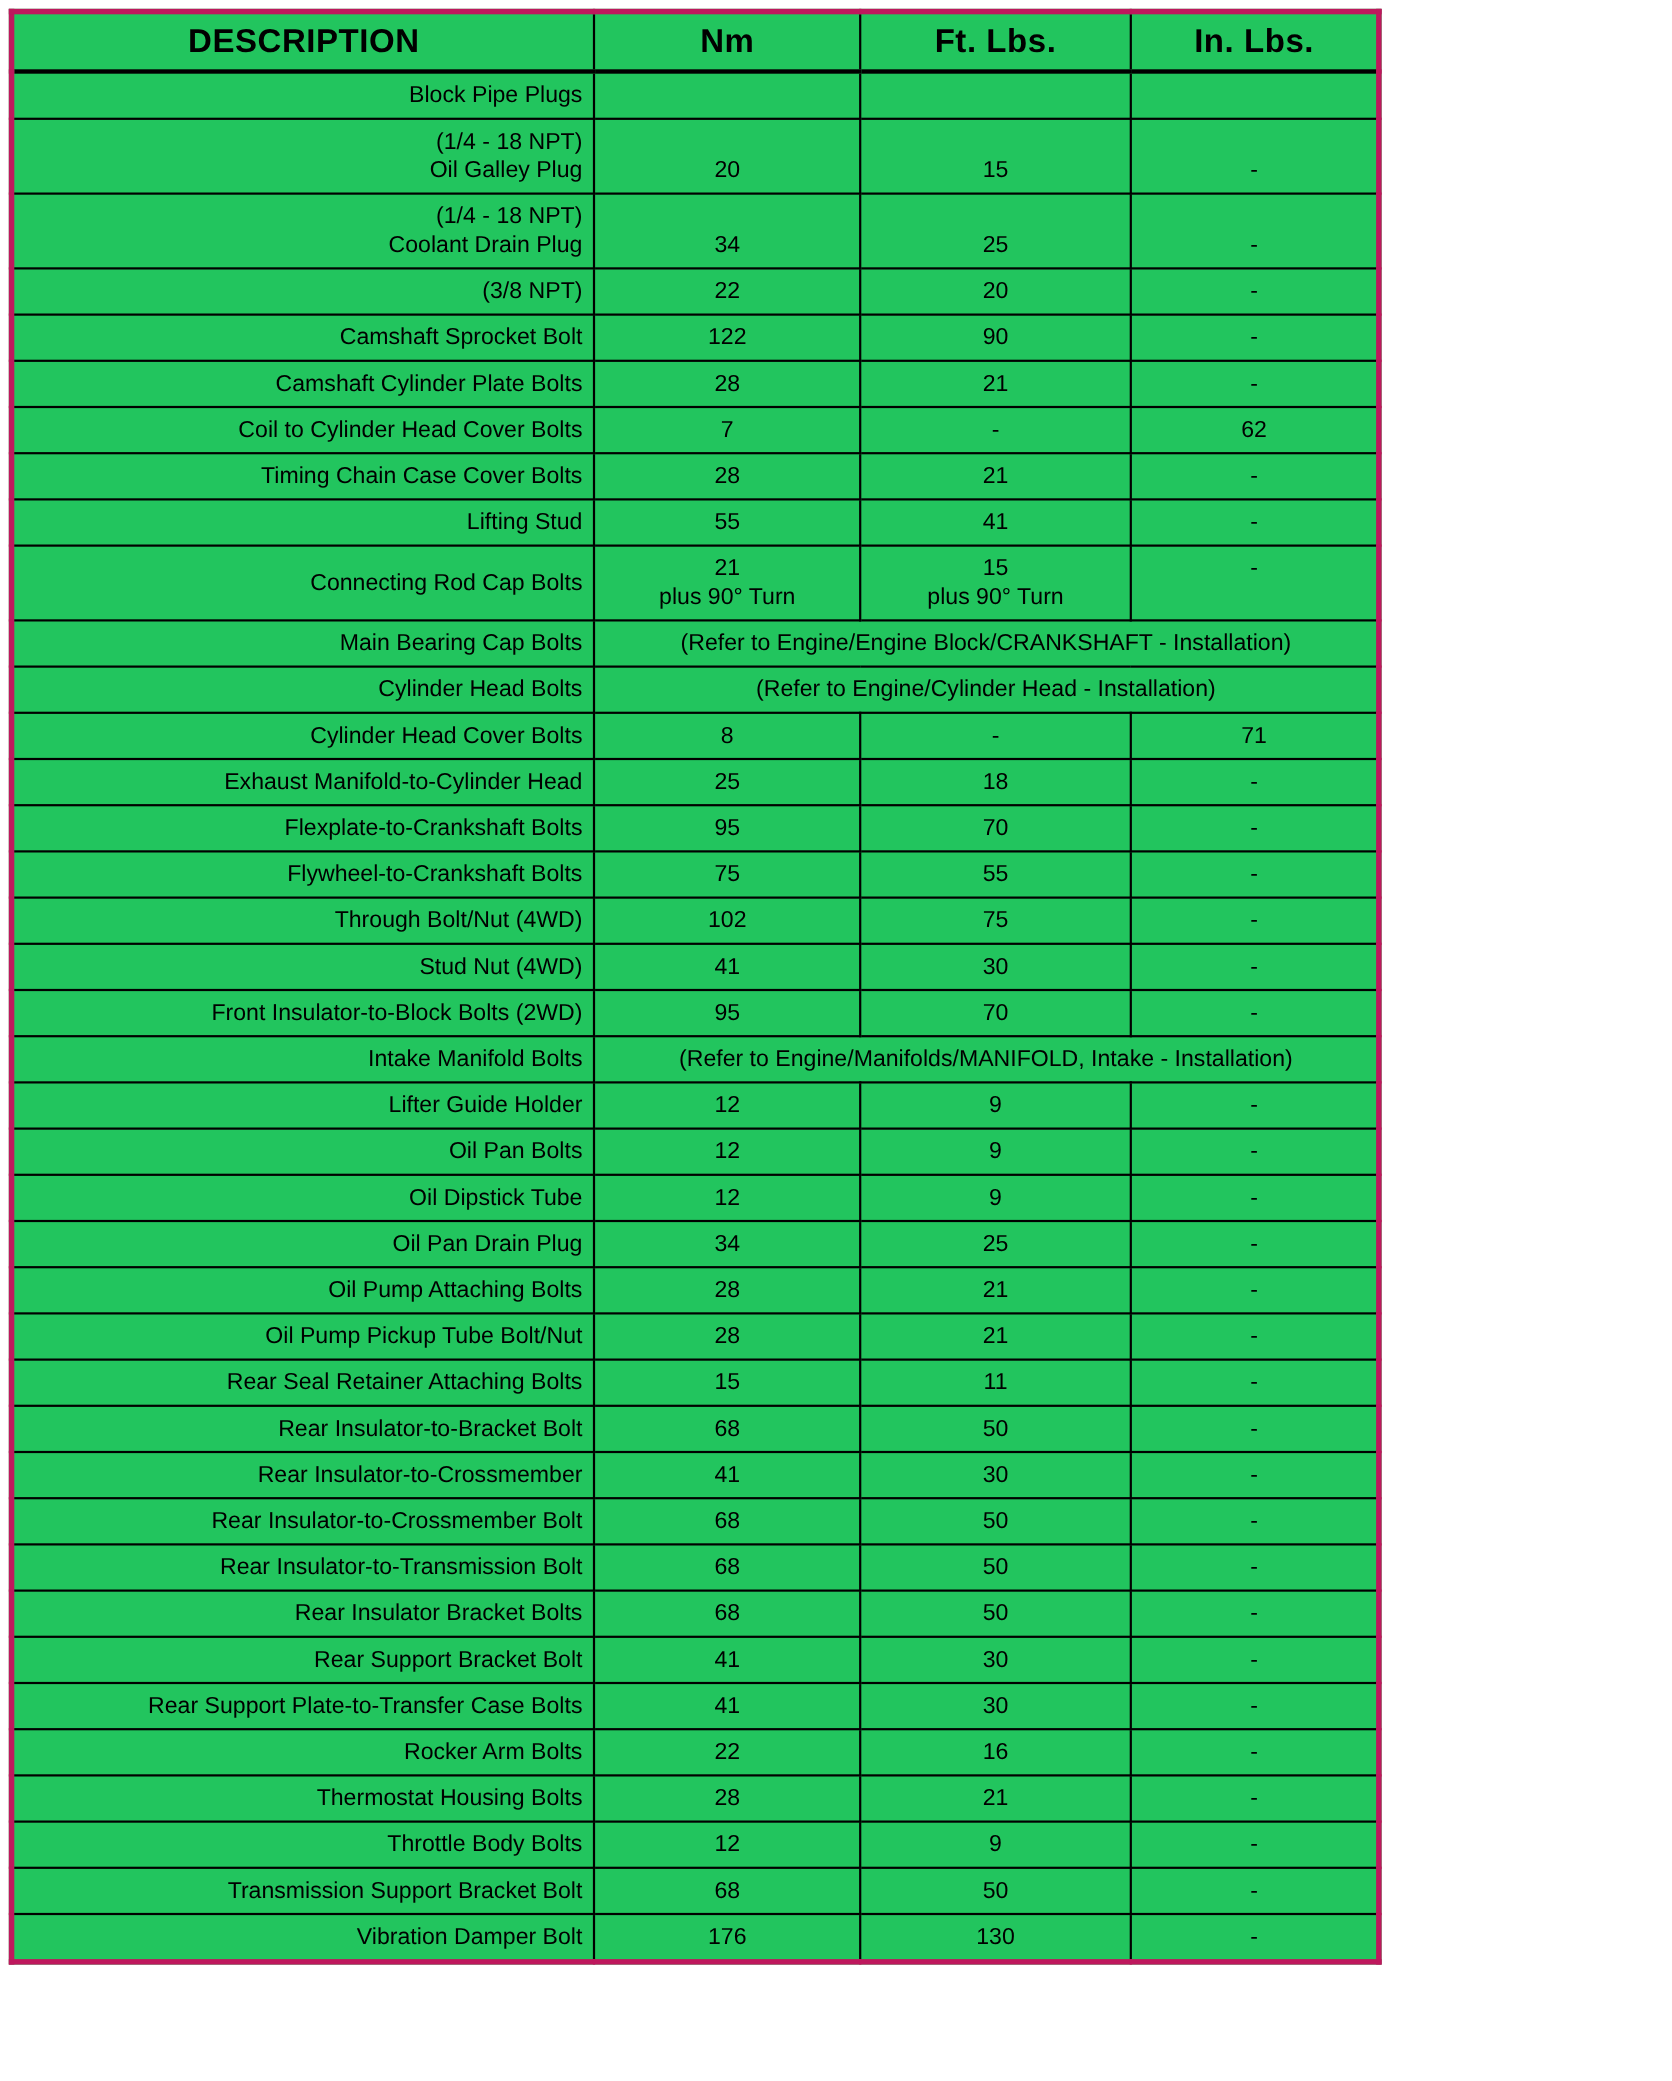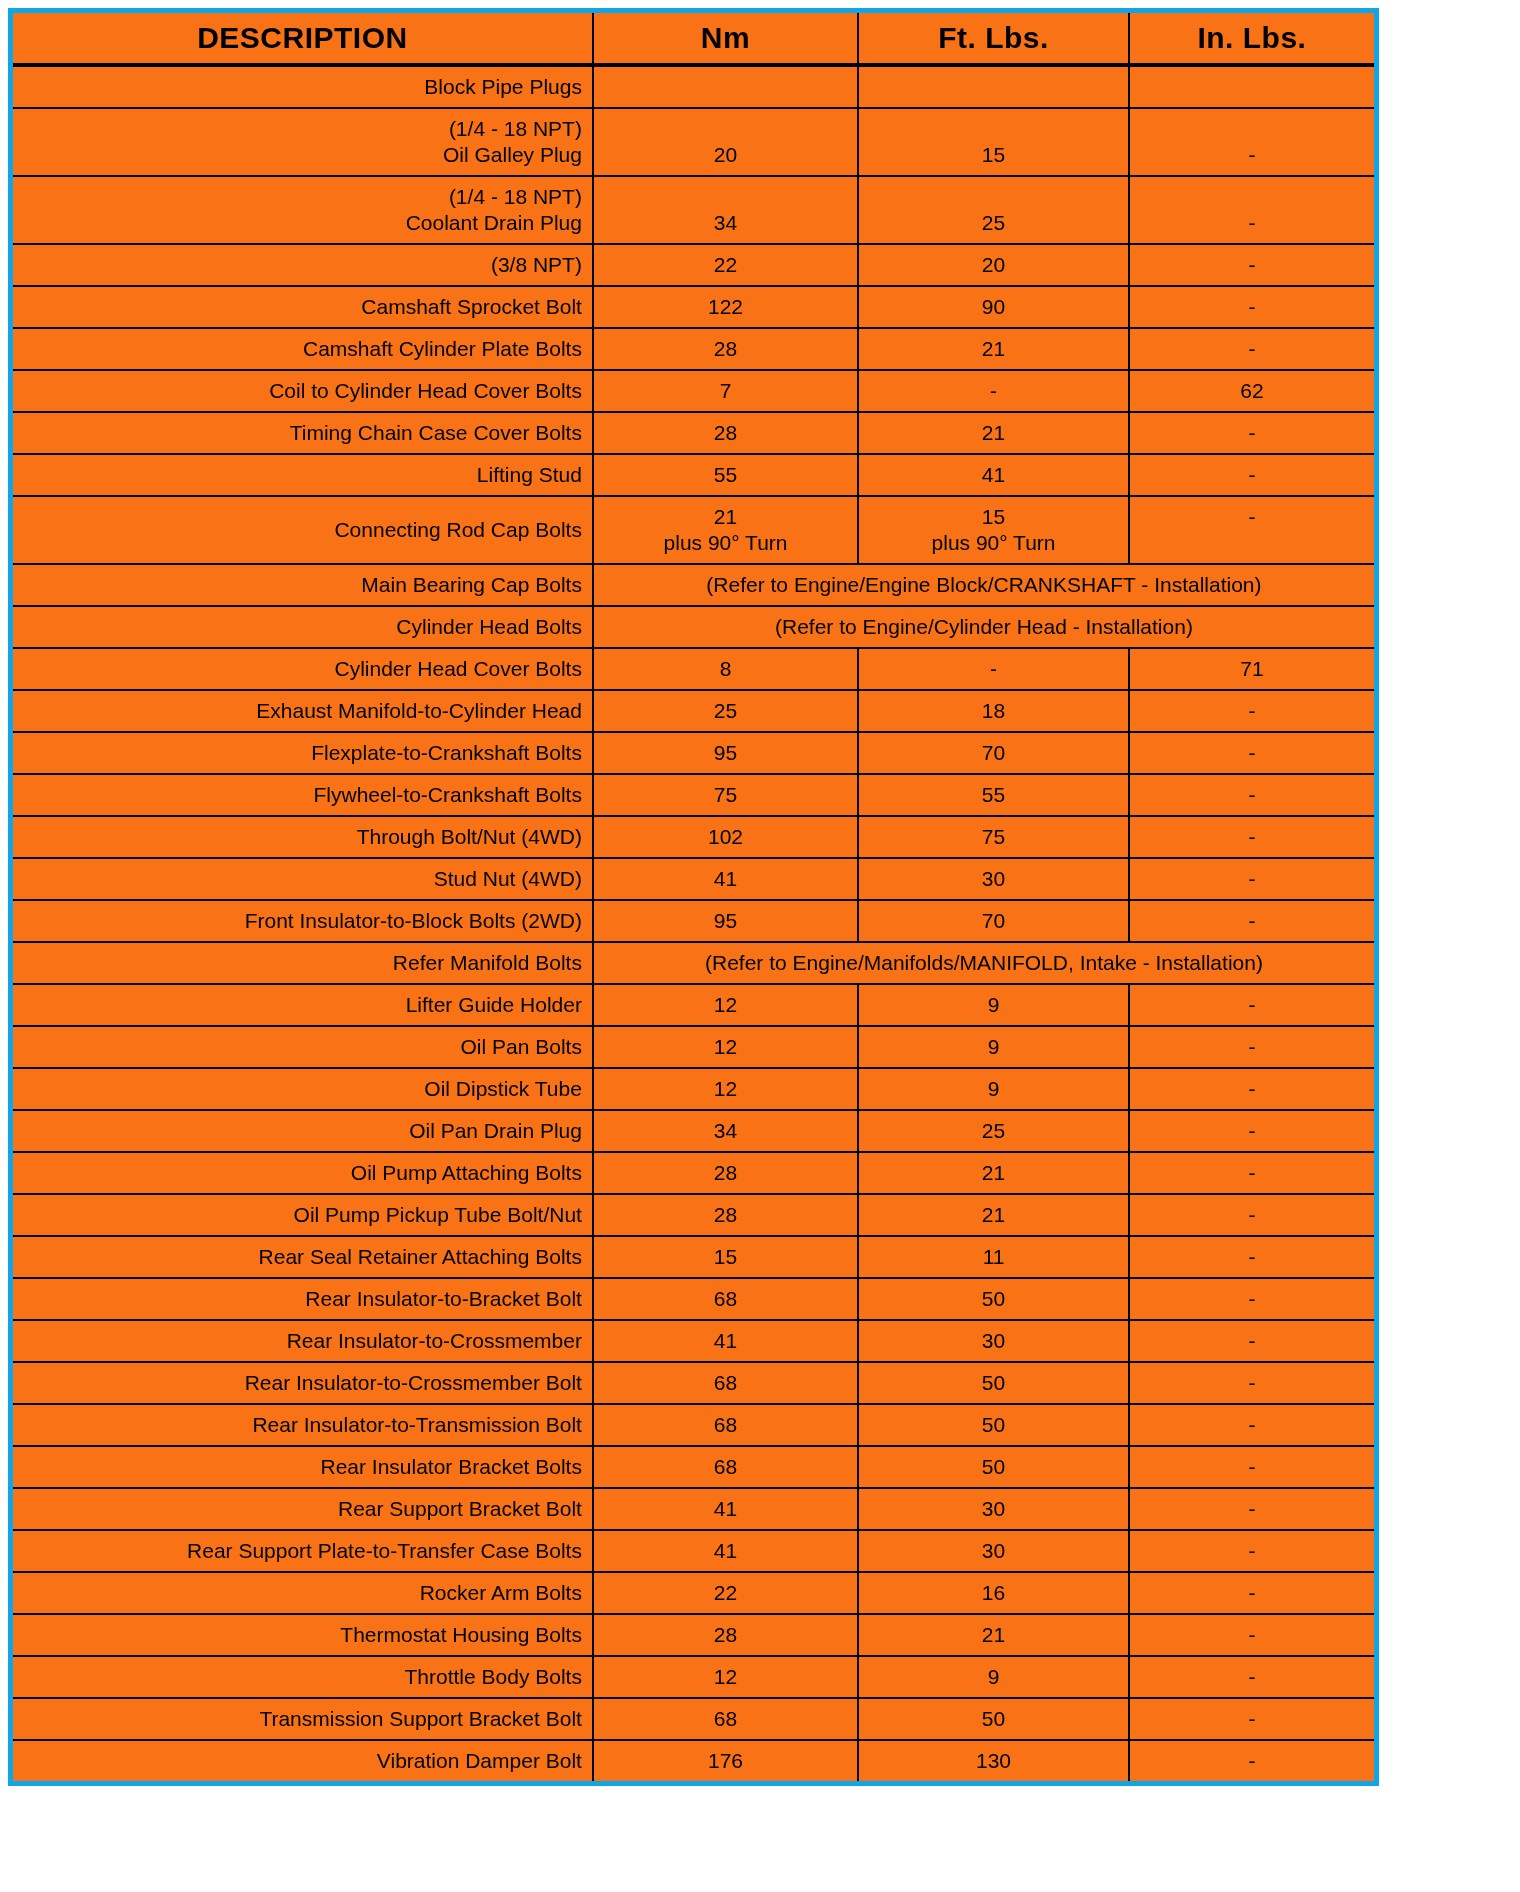--- a/index.html
+++ b/index.html
@@ -12,23 +12,23 @@
     min-height: 1892px;
     font-family: "Liberation Sans", sans-serif;
     color: #000000;
   }
   .page {
     padding: 8px;
   }
   table.torque-table {
     border-collapse: collapse;
     table-layout: fixed;
-    width: 1371px;
-    border: 5px solid #0ea5e9;
-    background: #f97316;
+    width: 1248px;
+    border: 5px solid #be185d;
+    background: #22c55e;
   }
   col.c-desc { width: 527px; }
   col.c-nm   { width: 240px; }
   col.c-ft   { width: 245px; }
   col.c-in   { width: 224px; }
 
   th {
     font-size: 30px;
     font-weight: bold;
     text-align: center;
@@ -192,21 +192,21 @@
           <td class="val">30</td>
           <td class="val">-</td>
         </tr>
         <tr>
           <td class="desc">Front Insulator-to-Block Bolts (2WD)</td>
           <td class="val">95</td>
           <td class="val">70</td>
           <td class="val">-</td>
         </tr>
         <tr>
-          <td class="desc">Refer Manifold Bolts</td>
+          <td class="desc">Intake Manifold Bolts</td>
           <td colspan="3" class="span-cell">(Refer to Engine/Manifolds/MANIFOLD, Intake - Installation)</td>
         </tr>
         <tr>
           <td class="desc">Lifter Guide Holder</td>
           <td class="val">12</td>
           <td class="val">9</td>
           <td class="val">-</td>
         </tr>
         <tr>
           <td class="desc">Oil Pan Bolts</td>

